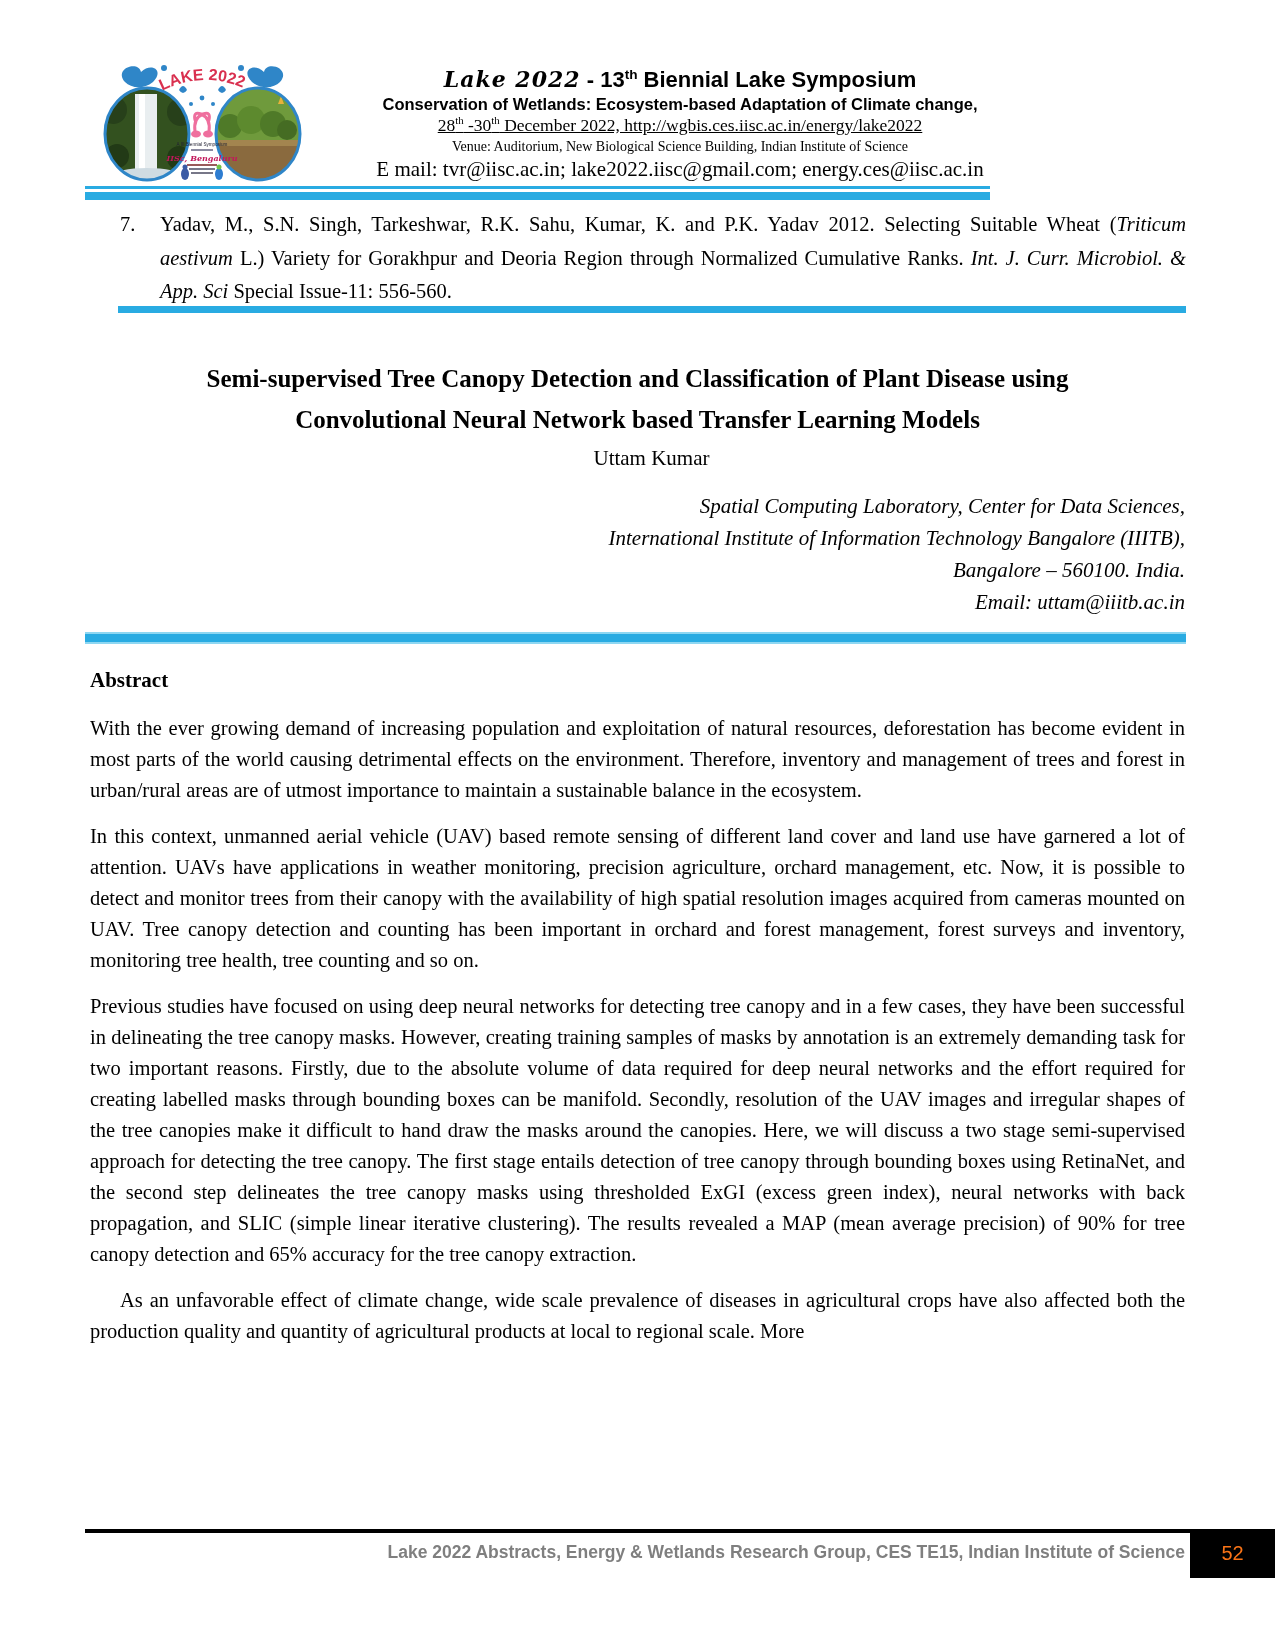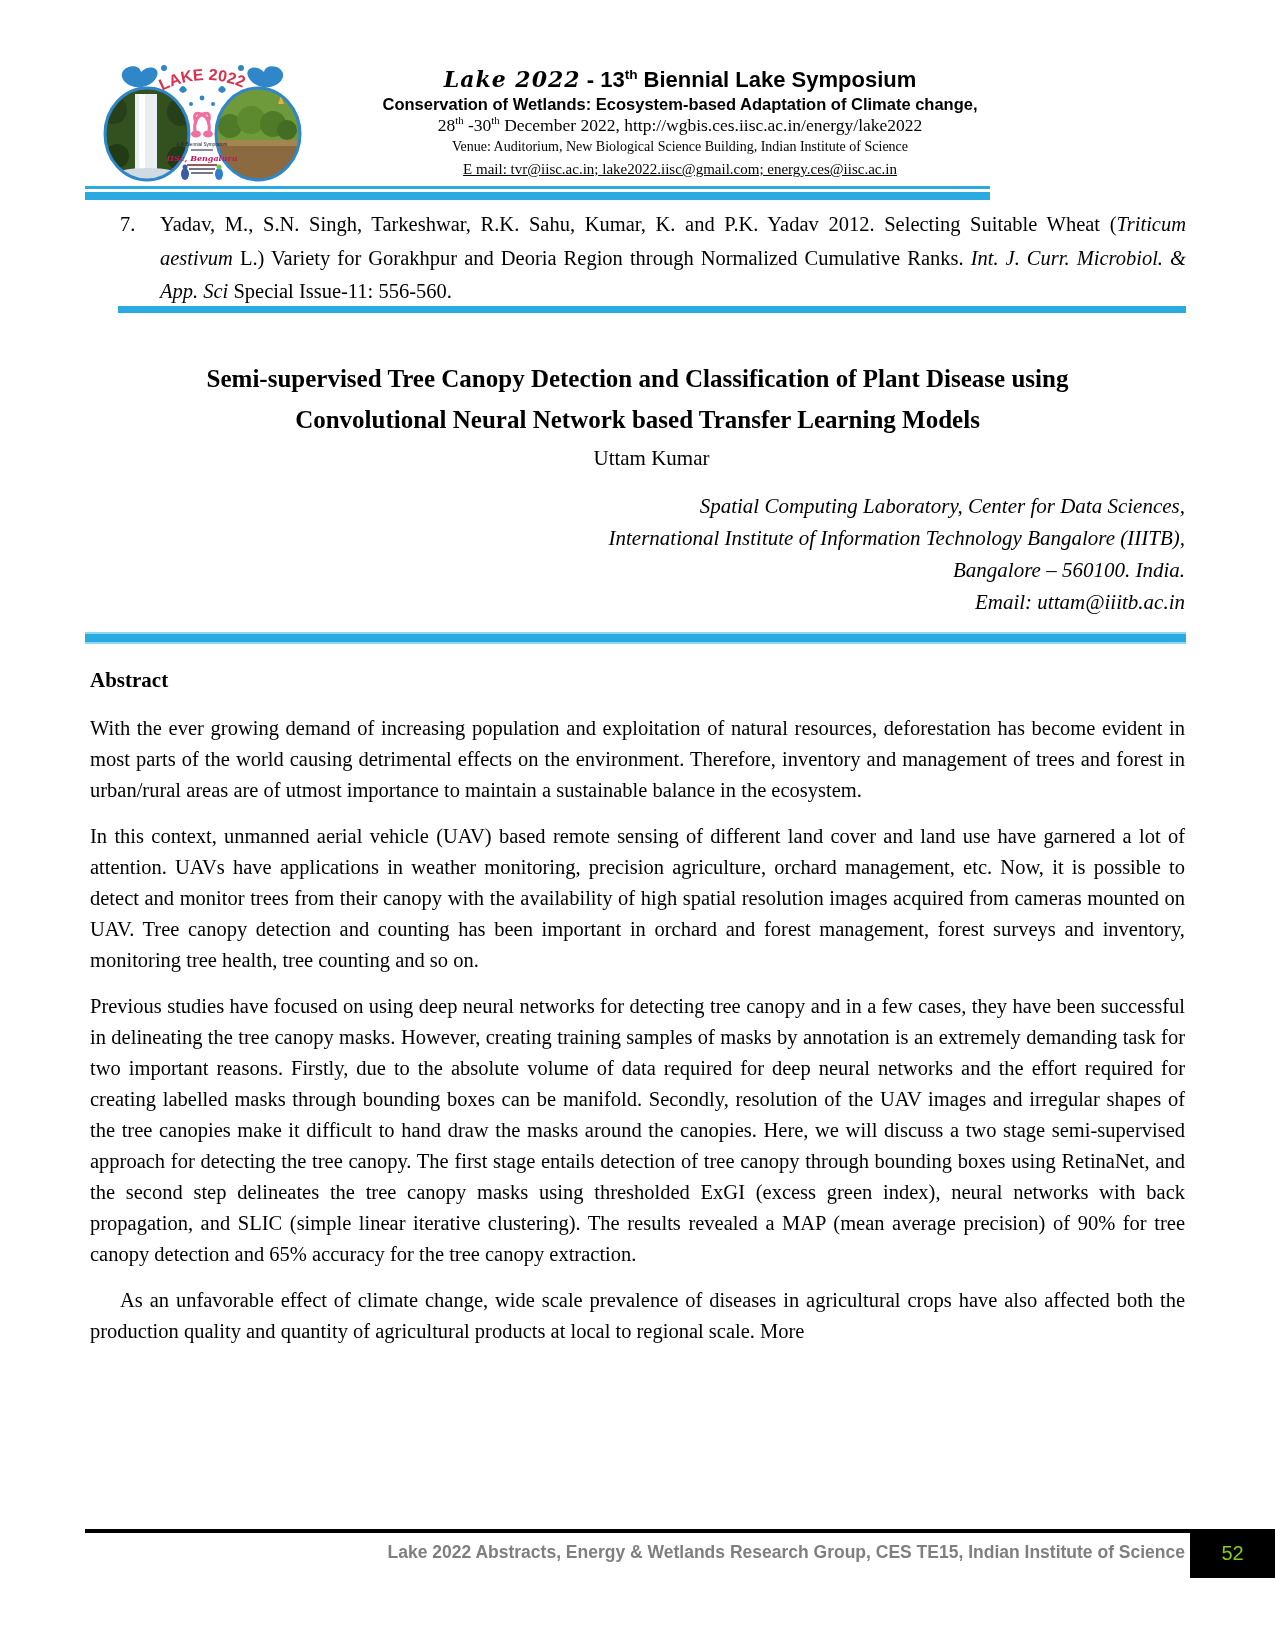--- a/index.html
+++ b/index.html
@@ -12,23 +12,23 @@
     position:relative;width:1275px;height:1650px;background:#fff;overflow:hidden;
     font-family:"Liberation Serif",serif;color:#000;
   }
 
   
   .logo{position:absolute;left:95px;top:60px;width:215px;height:124px;}
   .header-text{position:absolute;left:340px;top:66px;width:680px;text-align:center;}
   .h-line1{font-family:"Liberation Sans",sans-serif;font-weight:bold;font-size:22px;line-height:27px;}
   .h-line1 .script{font-family:"DejaVu Serif",serif;font-style:italic;letter-spacing:1px;}
   .h-line2{font-family:"Liberation Sans",sans-serif;font-weight:bold;font-size:16.5px;line-height:22px;}
-  .h-line3{font-size:17.5px;line-height:21px;}
+  .h-line3{font-size:17.5px;line-height:21px;text-decoration:underline;}
   .h-line4{font-size:14px;line-height:22px;}
-  .h-line5{font-size:15px;line-height:22px;text-decoration:underline;}
+  .h-line5{font-size:21px;line-height:22px;}
   sup{font-size:62%;line-height:0;}
 
   .rule-header{
     position:absolute;left:85px;top:186px;width:905px;height:3px;background:#fff;
     border-top:3px solid var(--cyan);border-bottom:8px solid var(--cyan);
   }
 
   
   .reference{position:absolute;left:120px;top:208px;width:1066px;display:flex;
     font-size:20.5px;line-height:33.5px;}
@@ -53,21 +53,21 @@
   .content{position:absolute;left:90px;top:668px;width:1095px;}
   .abstract-h{font-weight:bold;font-size:21px;margin:0 0 20px 0;}
   .content p{margin:0 0 15px 0;font-size:20.5px;line-height:31px;text-align:justify;}
   .content p.indent{text-indent:30px;}
 
   
   .footer-line{position:absolute;left:85px;top:1529px;width:1105px;height:4px;background:#000;}
   .footer-text{position:absolute;left:85px;top:1542px;width:1100px;text-align:right;
     font-family:"Liberation Sans",sans-serif;font-weight:bold;font-size:17.5px;color:var(--footer-gray);}
   .page-box{position:absolute;left:1190px;top:1529px;width:85px;height:49px;background:#000;
-    color:#84cc16;font-family:"Liberation Sans",sans-serif;font-size:20px;
+    color:#f97316;font-family:"Liberation Sans",sans-serif;font-size:20px;
     display:flex;align-items:center;justify-content:center;}
 </style>
 </head>
 <body>
 
 <div class="page">
 
   <svg class="logo" viewBox="0 0 215 124" aria-hidden="true">
 
     <g fill="#2f86c8">

